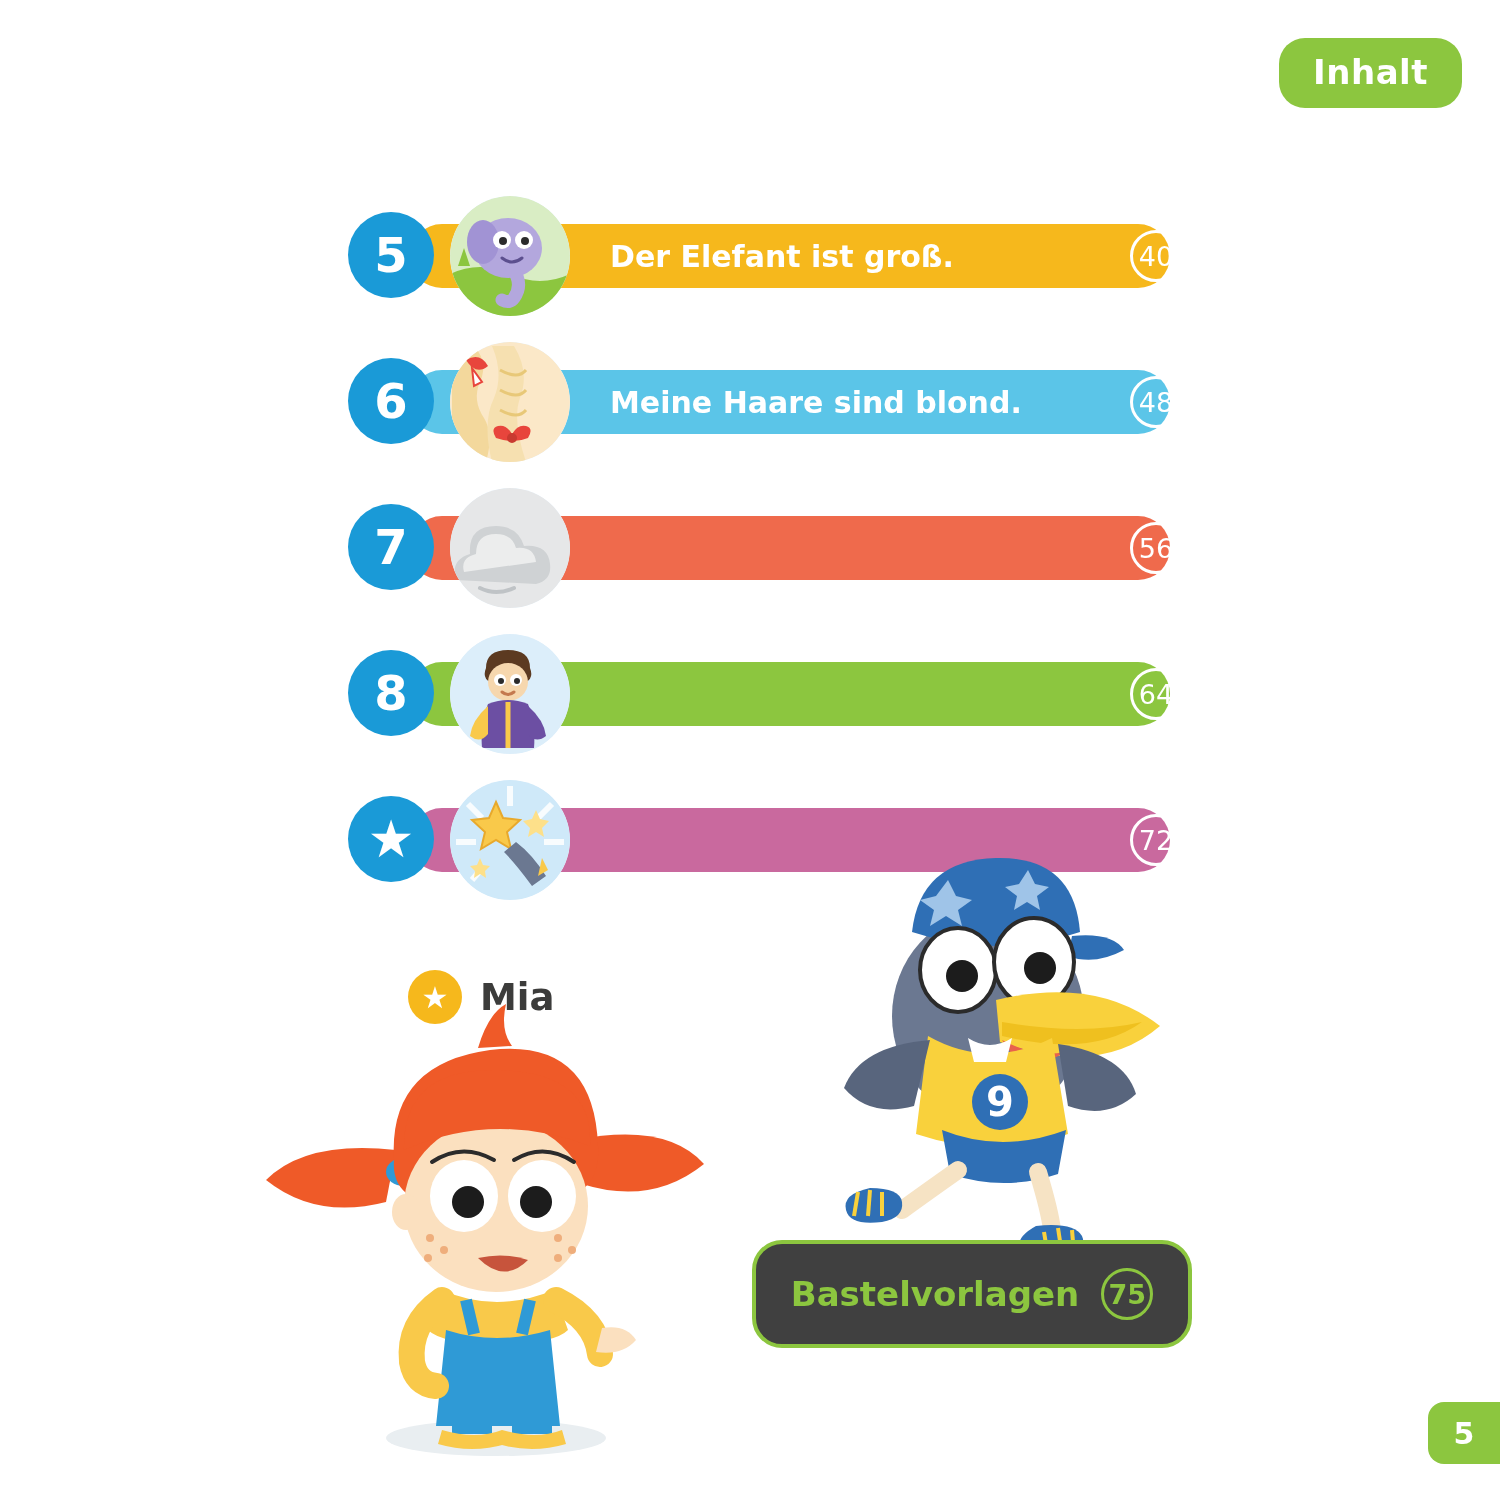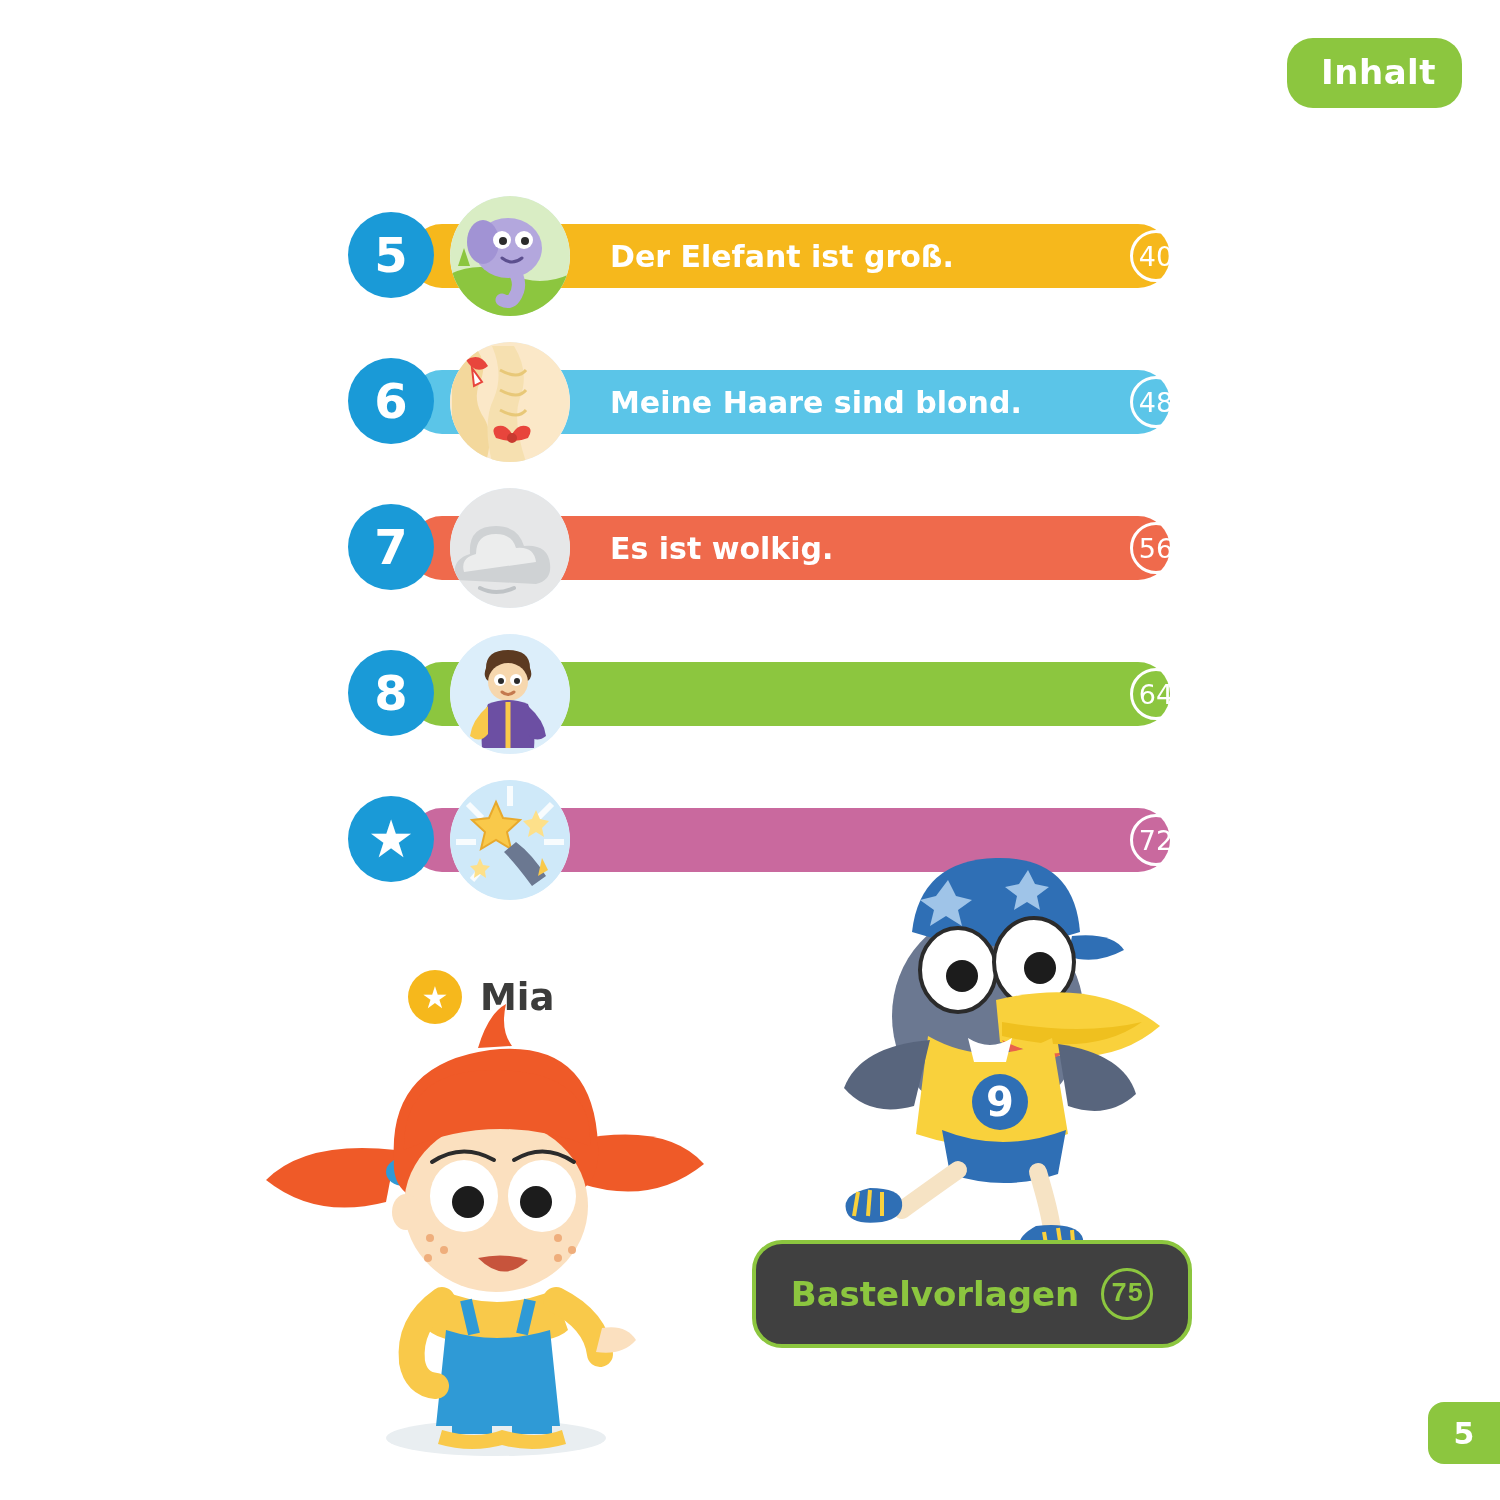--- a/index.html
+++ b/index.html
@@ -16,21 +16,21 @@
   }
 
   
   .header-tab {
     position: absolute;
     top: 38px;
     right: 38px;
     background: #8cc63f;
     color: #ffffff;
     border-radius: 26px;
-    padding: 14px 26px 16px 34px;
+    padding: 14px 34px 16px 34px;
     font-size: 34px;
     font-weight: bold;
     letter-spacing: 0.5px;
     font-family: "DejaVu Sans", sans-serif;
   }
 
   
   .toc {
     position: absolute;
     top: 196px;
@@ -165,21 +165,20 @@
     height: 52px;
     border-radius: 50%;
     border: 3px solid #8cc63f;
     color: #8cc63f;
     font-size: 27px;
     font-weight: bold;
     display: flex;
     align-items: center;
     justify-content: center;
     box-sizing: border-box;
-    font-family: Liberation Mono, monospace;
   }
 
   
   .page-corner {
     position: absolute;
     right: 0;
     bottom: 36px;
     width: 72px;
     height: 62px;
     background: #8cc63f;
@@ -250,21 +249,20 @@
           <path d="M-16 0 q-6 -10 2 -12 q8 -2 14 8 q6 -10 14 -8 q8 2 2 12 q-14 6 -32 0 z" fill="#e8453c"></path>
           <circle cx="0" cy="0" r="5" fill="#c93a30"></circle>
         </g>
       </svg>
     </div>
     <div class="page-badge">48</div>
   </div>
 
   <div class="toc-row">
     <div class="bar" style="background:#ef6a4c"></div>
-    <div class="bar-label">Es ist wolkig.</div>
     <div class="num-circle">7</div>
     <div class="thumb">
       <svg viewBox="0 0 120 120" width="120" height="120">
         <circle cx="60" cy="60" r="60" fill="#e6e7e8"></circle>
         <path d="M6 92 q-6 -20 14 -26 q-2 -28 26 -28 q22 0 28 20 q24 -2 26 18 q2 16 -14 20 z" fill="#cfd2d4"></path>
         <path d="M14 84 q-4 -14 12 -18 q0 -20 20 -20 q16 0 20 14 q18 -2 20 14 z" fill="#eceded"></path>
         <path d="M30 100 q16 8 34 0" fill="none" stroke="#bfc3c6" stroke-width="4" stroke-linecap="round"></path>
       </svg>
     </div>
     <div class="page-badge">56</div>

